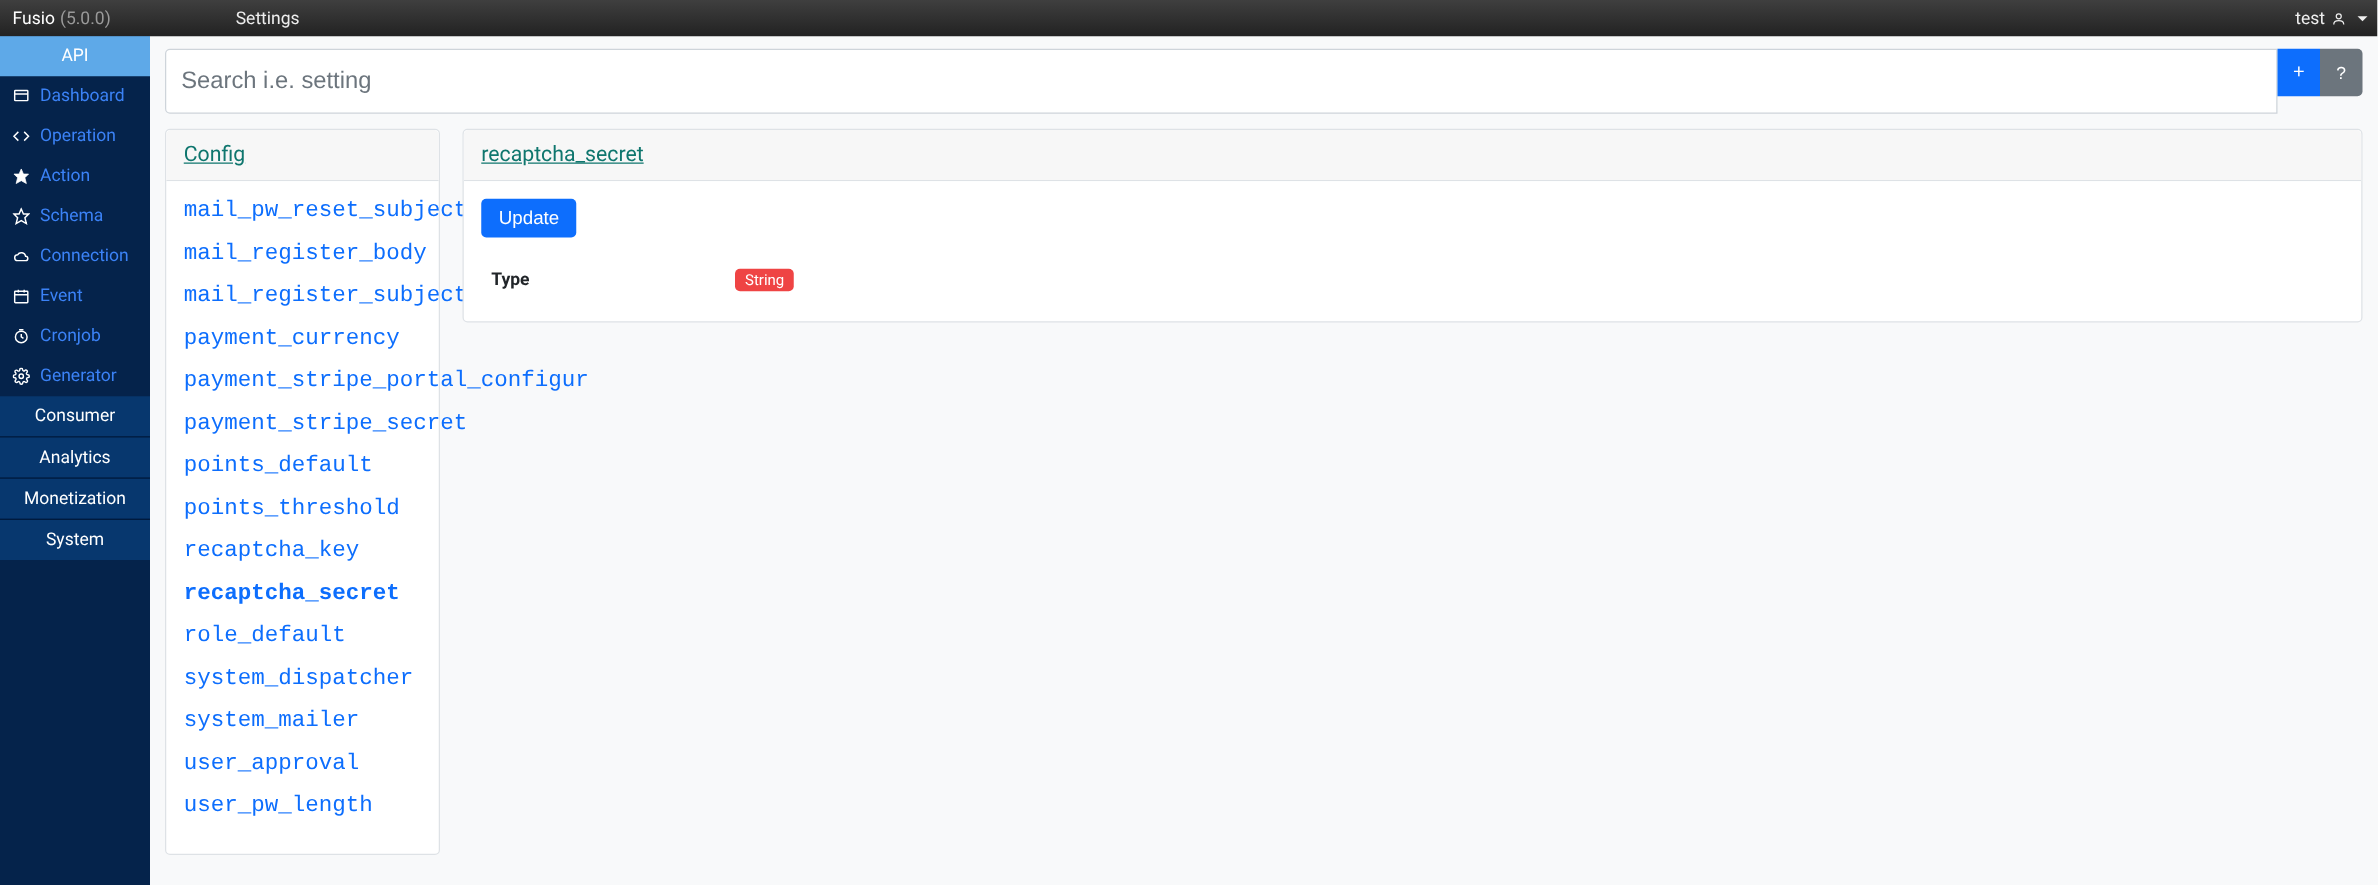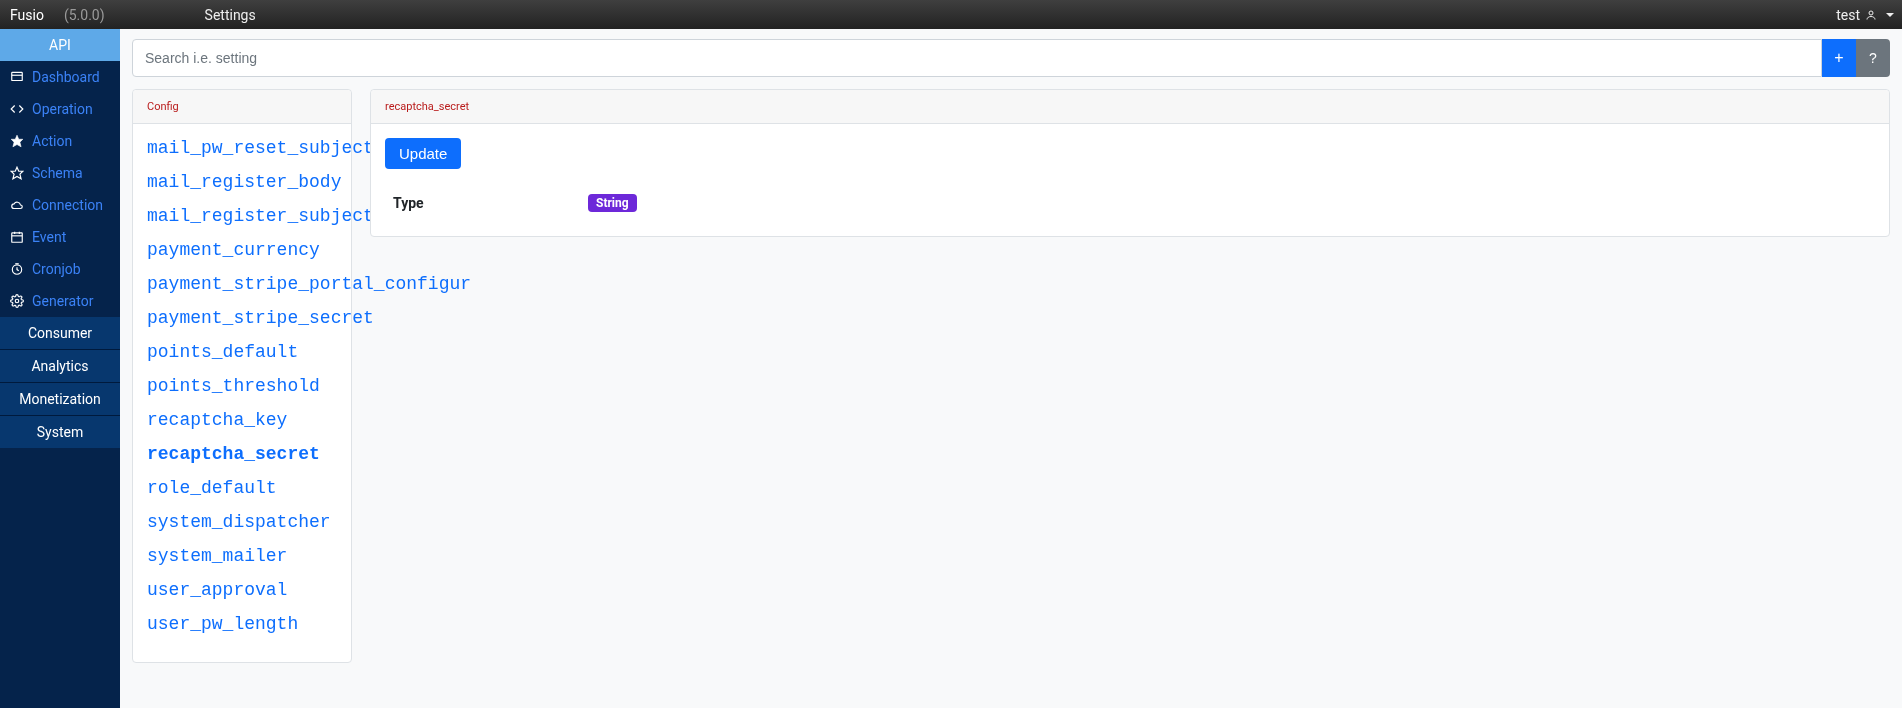--- a/index.html
+++ b/index.html
@@ -1,20 +1,20 @@
 <!DOCTYPE html>
 <html><head>
 <meta charset="utf-8">
 <style>
   * { box-sizing: border-box; margin: 0; padding: 0; }
   html, body { height: 100%; font-family: -apple-system, BlinkMacSystemFont, "Segoe UI", Roboto, "Helvetica Neue", Arial, sans-serif; font-size: 14px; background: #f8f9fa; color: #212529; }
   
   
   .topbar { height: 29px; background: linear-gradient(to bottom, #3f3f3f, #222222); color: #fff; display: flex; align-items: center; padding: 0 8px; font-size: 14px; }
-  .topbar-left { display: flex; align-items: center; gap: 16px; }
+  .topbar-left { display: flex; align-items: center; gap: 0; }
   .brand { color: #fff; margin-left: 2px; }
   .brand-version { color: #9a9a9a; margin-left: 4px; }
   .topbar-title { margin-left: 100px; color: #eee; }
   .topbar-spacer { flex: 1; }
   .topbar-user { display: flex; align-items: center; gap: 4px; color: #eee; cursor: pointer; }
   .topbar-user svg { width: 12px; height: 12px; }
   .caret-down { width: 0; height: 0; border-left: 4px solid transparent; border-right: 4px solid transparent; border-top: 4px solid #eee; margin-left: 4px; }
   
   
   .layout { display: flex; height: calc(100% - 29px); }
@@ -25,47 +25,47 @@
   .sidebar-item { display: flex; align-items: center; gap: 8px; padding: 8px 10px; color: #3b82f6; cursor: pointer; }
   .sidebar-item svg { width: 14px; height: 14px; flex-shrink: 0; }
   .sidebar-collapsed { background: #07376e; color: #fff; padding: 8px 10px; cursor: pointer; border-top: 1px solid #001a3d; }
   .sidebar-collapsed:first-of-type { border-top: none; }
   
   
   .main { flex: 1; padding: 10px 12px; overflow: auto; }
   
   
   .search-row { display: flex; gap: 0; margin-bottom: 12px; }
-  .search-input { flex: 1; height: 38px; border: 1px solid #ced4da; border-radius: 4px 0 0 4px; padding: 0 12px; font-size: 14px; color: #495057; background: #fff; }
+  .search-input { flex: 1; height: 52px; border: 1px solid #ced4da; border-radius: 4px 0 0 4px; padding: 0 12px; font-size: 19px; color: #495057; background: #fff; }
   .search-input::placeholder { color: #6c757d; }
   .btn-add { width: 34px; height: 38px; background: #0d6efd; color: #fff; border: none; font-size: 16px; cursor: pointer; display: flex; align-items: center; justify-content: center; }
   .btn-help { width: 34px; height: 38px; background: #6c757d; color: #fff; border: none; font-size: 14px; cursor: pointer; border-radius: 0 4px 4px 0; display: flex; align-items: center; justify-content: center; }
   
   
   .content-row { display: flex; gap: 18px; align-items: flex-start; }
   
   .card { background: #fff; border: 1px solid #dee2e6; border-radius: 4px; }
-  .card-header { background: #f7f7f7; border-bottom: 1px solid #dee2e6; padding: 10px 14px; font-size: 11px; color: #b91c1c; border-radius: 4px 4px 0 0; }
+  .card-header { background: #f7f7f7; border-bottom: 1px solid #dee2e6; padding: 10px 14px; font-size: 17px; color: #0f766e; border-radius: 4px 4px 0 0; text-decoration: underline; }
   .card-body { padding: 14px; }
   
   .config-card { width: 220px; flex-shrink: 0; }
   .config-list { list-style: none; }
   .config-list li { margin-bottom: 14px; }
   .config-list a { color: #0d6efd; font-family: SFMono-Regular, Menlo, Monaco, Consolas, "Liberation Mono", "Courier New", monospace; font-size: 18px; text-decoration: none; cursor: pointer; }
   .config-list a.active { font-weight: bold; }
   
   .detail-card { flex: 1; }
   .btn-update { background: #0d6efd; color: #fff; border: none; border-radius: 4px; padding: 7px 14px; font-size: 15px; cursor: pointer; margin-bottom: 14px; }
   
   .detail-table { width: 100%; border-collapse: collapse; }
   .detail-table tr:nth-child(even) td, .detail-table tr:nth-child(even) th { background: #f2f2f2; }
   .detail-table th { text-align: left; font-weight: 700; padding: 10px 8px; width: 195px; font-size: 14px; vertical-align: middle; }
   .detail-table td { padding: 10px 8px; font-size: 15px; vertical-align: middle; }
   
-  .badge-string { display: inline-block; background: #6d28d9; color: #fff; border-radius: 4px; padding: 2px 8px; font-size: 12px; font-weight: 700; }
+  .badge-string { display: inline-block; background: #ef4444; color: #fff; border-radius: 4px; padding: 2px 8px; font-size: 12px; font-weight: 400; }
   
   .icon-wrap { display: inline-flex; width: 14px; height: 14px; align-items: center; justify-content: center; }
 </style>
 </head>
 <body>
 
 <div class="topbar">
   <div class="topbar-left">
     <span class="brand">Fusio</span>
     <span class="brand-version">(5.0.0)</span>

